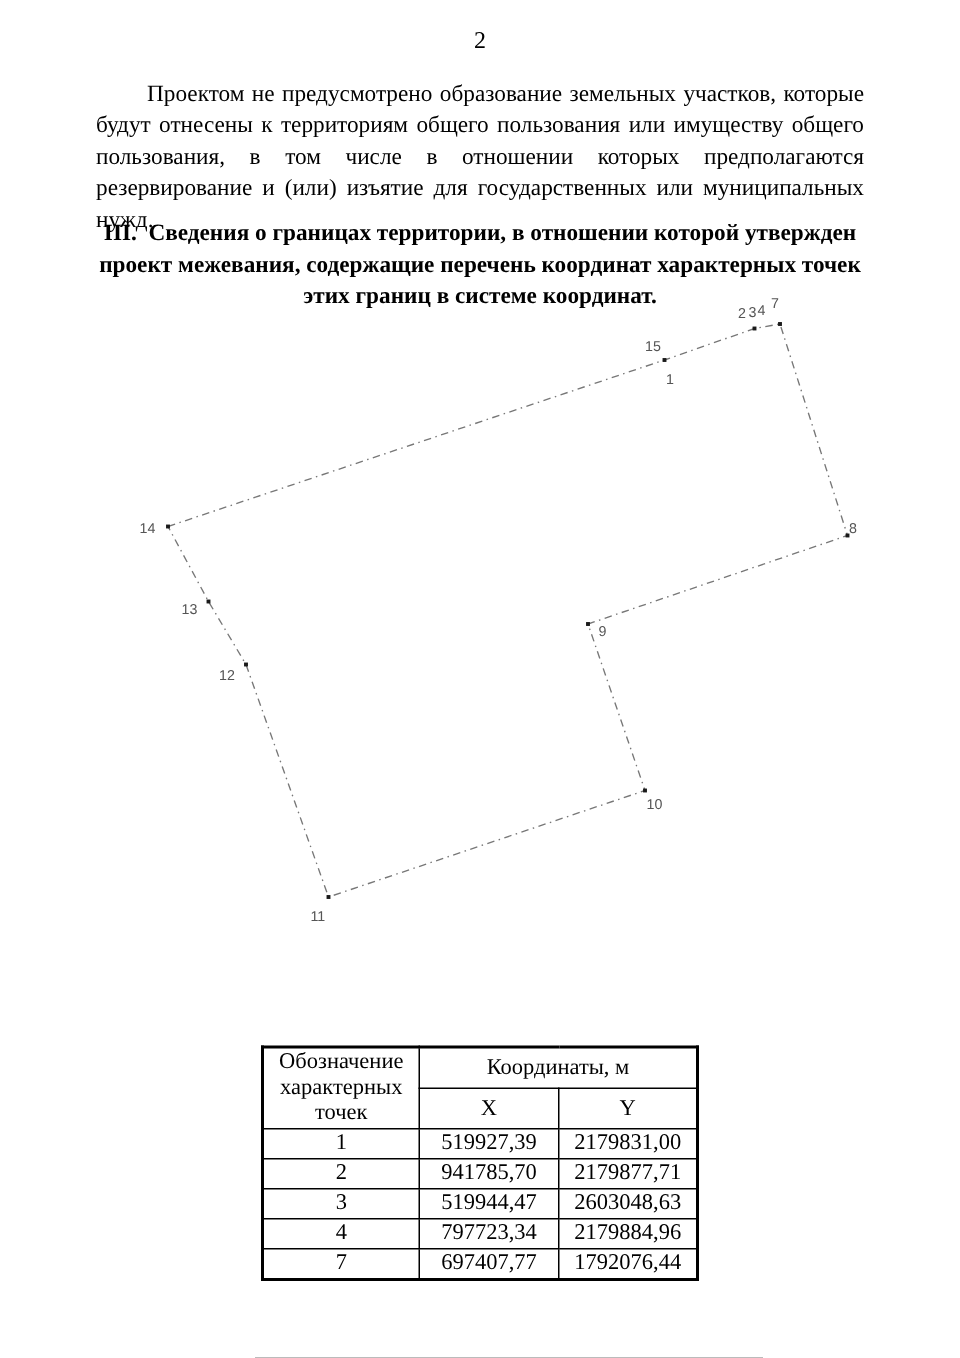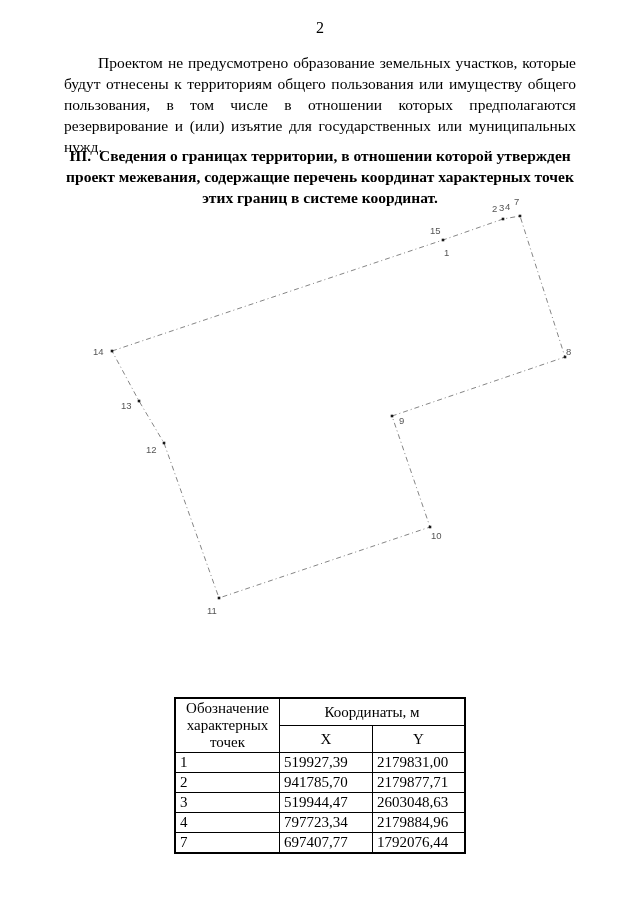--- a/index.html
+++ b/index.html
@@ -32,20 +32,21 @@
   .diagram-wrap {
     position: absolute; top: 195px; left: 0;
     width: 640px; height: 435px;
   }
   .coords-table {
     position: absolute; top: 697px; left: 50%;
     transform: translateX(-50%);
     border-collapse: collapse;
     border: 2px solid #000;
     font-size: 15px; line-height: 17px;
+    text-align: center;
   }
   .coords-table td, .coords-table th {
     border: 1px solid #000;
     padding: 1px 4px;
     font-weight: normal;
   }
   .coords-table .col-point { width: 95px; }
   .coords-table .col-x { width: 84px; }
   .coords-table .col-y { width: 83px; }
 </style>

